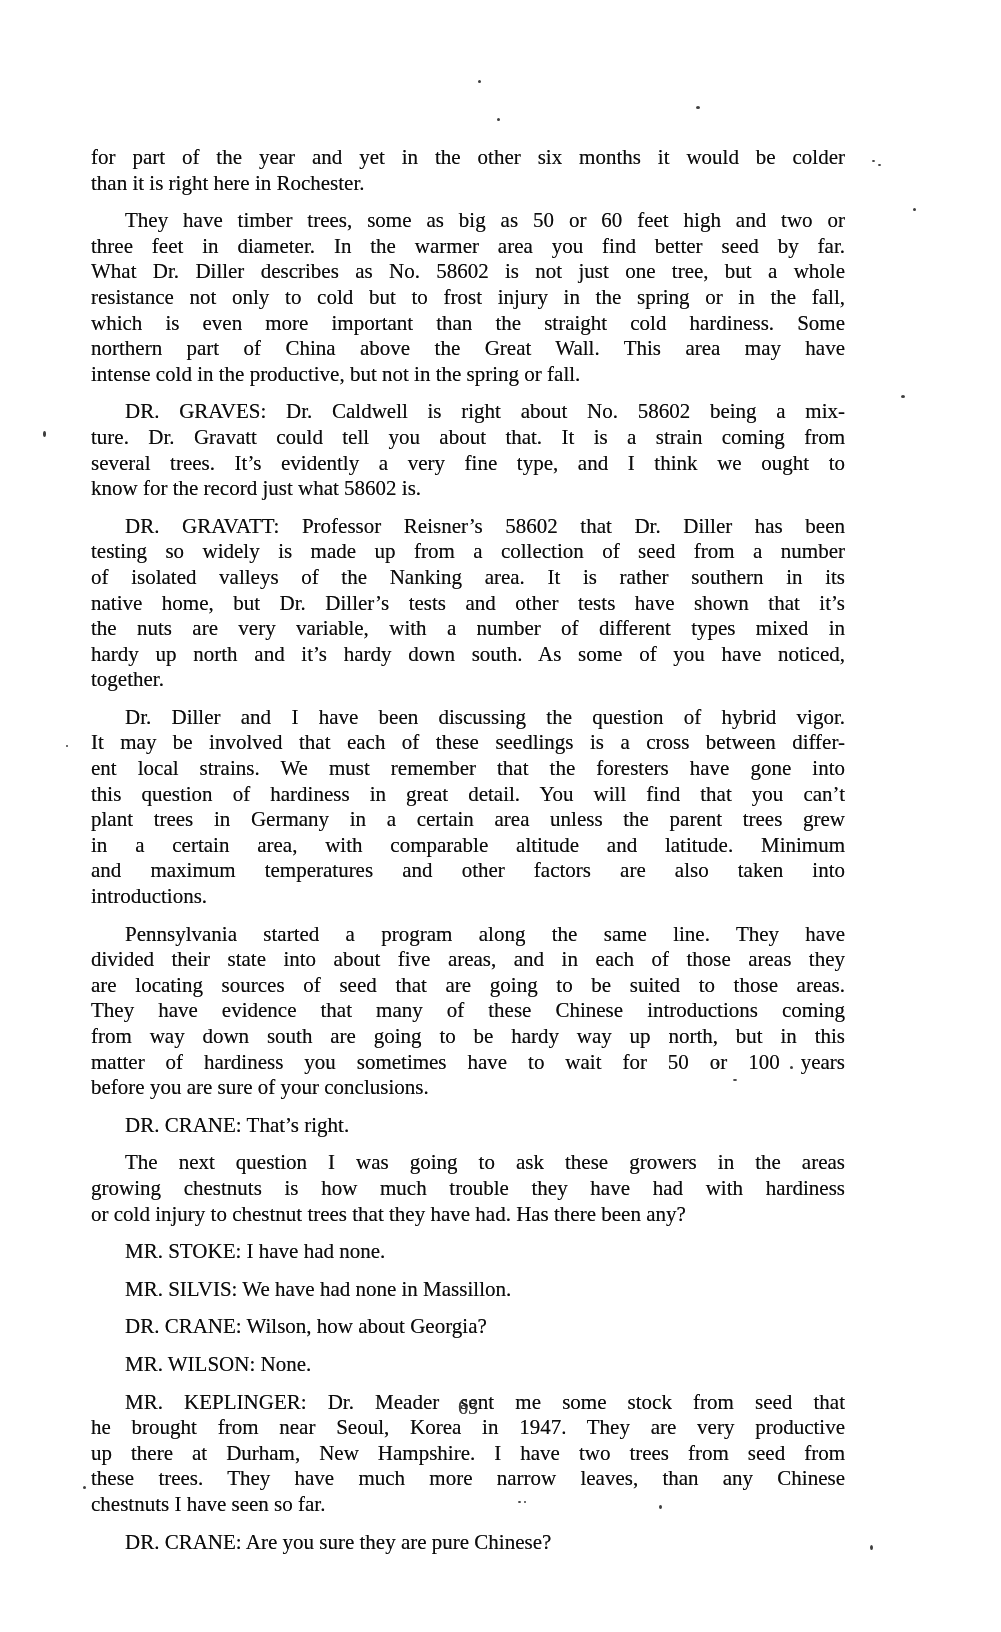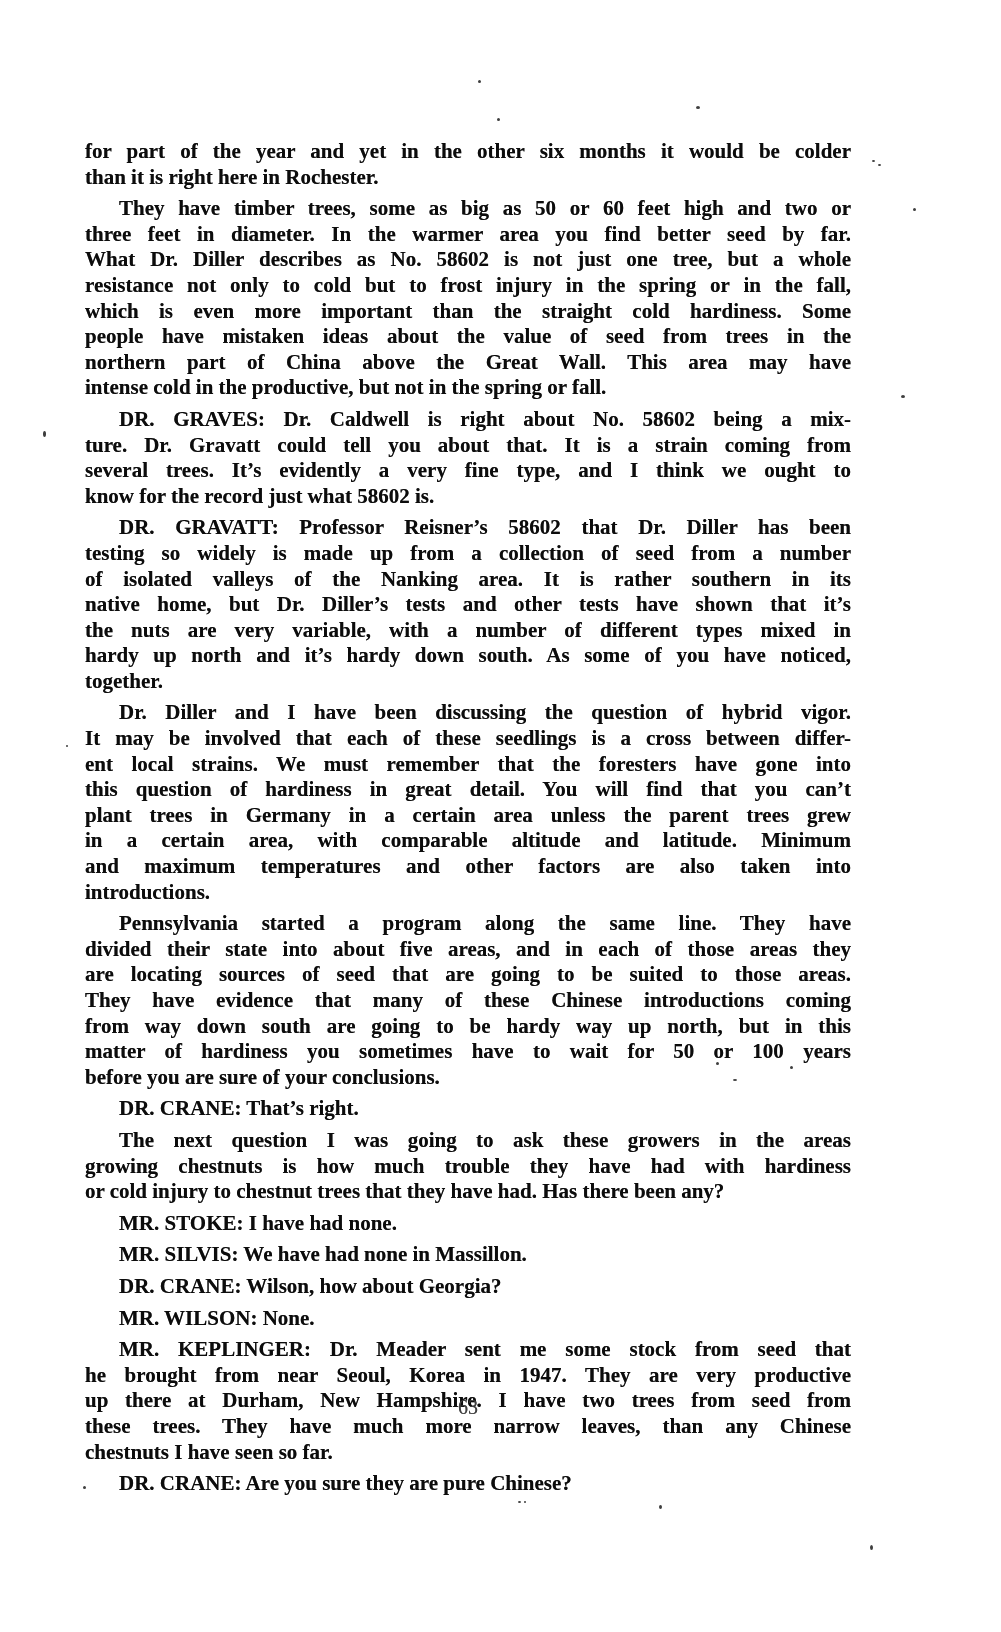--- a/index.html
+++ b/index.html
@@ -19,23 +19,22 @@
     left: 79px;
     top: 133px;
     width: 778px;
     font-family: "Liberation Serif", "DejaVu Serif", serif;
     font-size: 21px;
     line-height: 25.6px;
     color: #0c0c0c;
     text-shadow: 0 0 0.5px rgba(10,10,10,0.55);
   }
   .para {
-    margin: 6px;
+    margin: 12px;
     padding: 0;
-    font-weight: bold;
   }
   .line {
     display: block;
     text-align: justify;
     text-align-last: justify;
     white-space: nowrap;
   }
   .line.last {
     text-align-last: left;
     white-space: normal;
@@ -70,21 +69,20 @@
       <p class="para">
         <span class="line">for part of the year and yet in the other six months it would be colder</span>
         <span class="line last">than it is right here in Rochester.</span>
       </p>
       <p class="para indent">
         <span class="line">They have timber trees, some as big as 50 or 60 feet high and two or</span>
         <span class="line">three feet in diameter. In the warmer area you find better seed by far.</span>
         <span class="line">What Dr. Diller describes as No. 58602 is not just one tree, but a whole</span>
         <span class="line">resistance not only to cold but to frost injury in the spring or in the fall,</span>
         <span class="line">which is even more important than the straight cold hardiness. Some</span>
-        <span class="line">people have mistaken ideas about the value of seed from trees in the</span>
         <span class="line">northern part of China above the Great Wall. This area may have</span>
         <span class="line last">intense cold in the productive, but not in the spring or fall.</span>
       </p>
       <p class="para indent">
         <span class="line">DR. GRAVES: Dr. Caldwell is right about No. 58602 being a mix-</span>
         <span class="line">ture. Dr. Gravatt could tell you about that. It is a strain coming from</span>
         <span class="line">several trees. It’s evidently a very fine type, and I think we ought to</span>
         <span class="line last">know for the record just what 58602 is.</span>
       </p>
       <p class="para indent">

